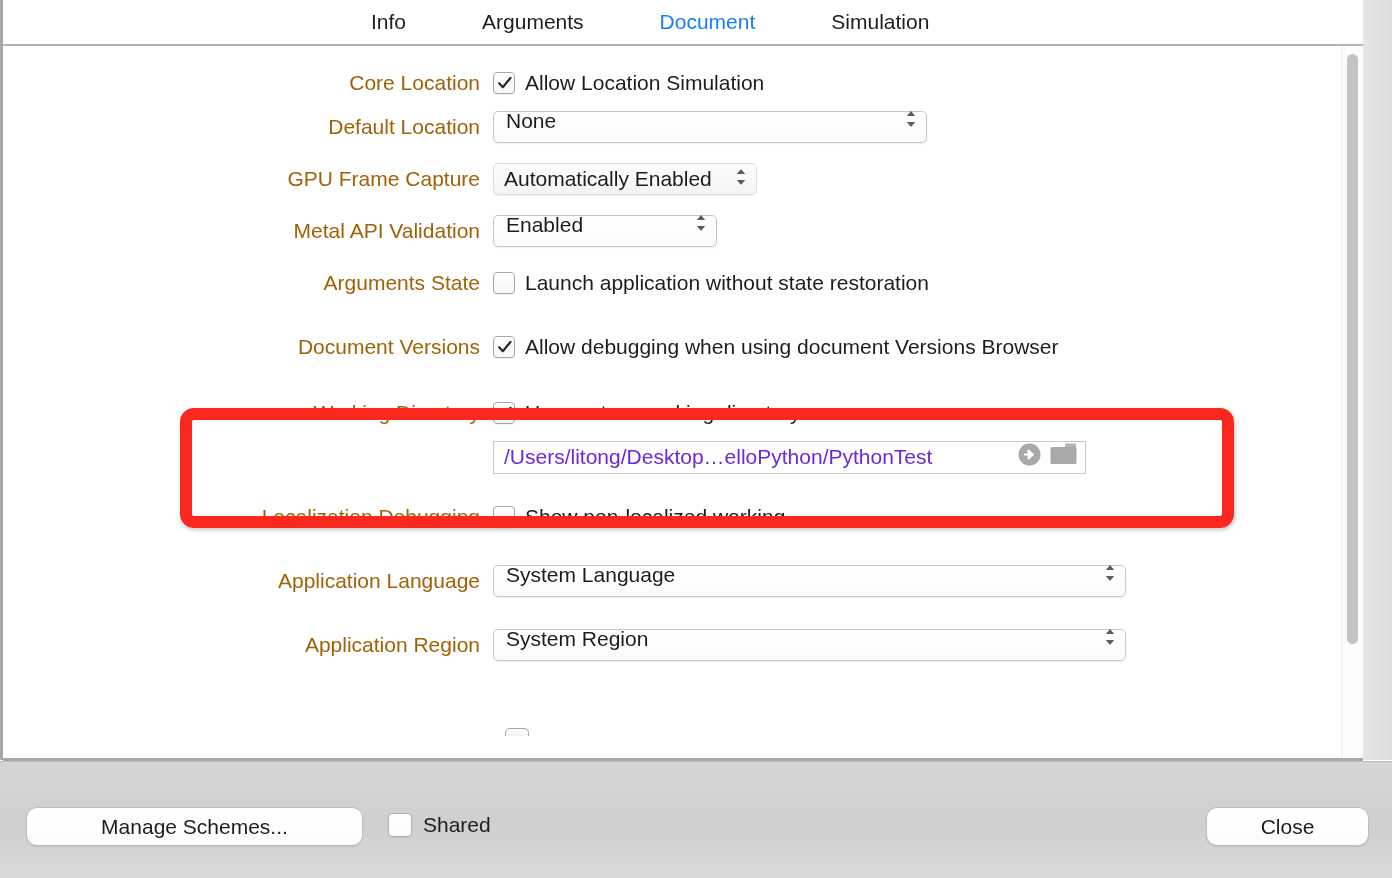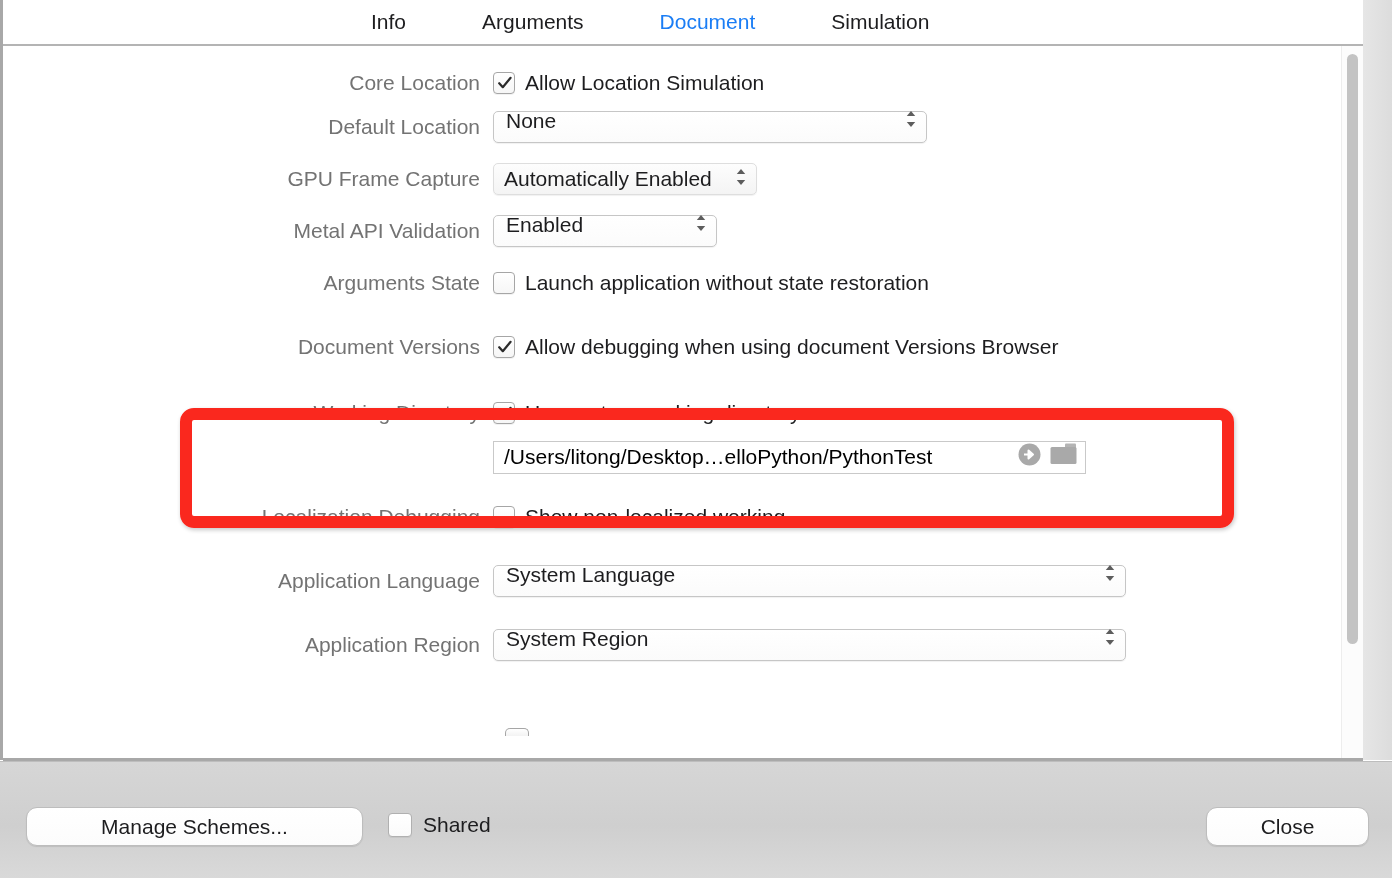--- a/index.html
+++ b/index.html
@@ -78,21 +78,21 @@
     min-height: 34px;
     margin-bottom: 18px;
   }
   .row.tight { margin-bottom: 10px; }
 
   .row-label {
     width: 490px;
     text-align: right;
     padding-right: 13px;
     font-size: 21px;
-    color: #737373;
+    color: #a16207;
     white-space: nowrap;
     flex: none;
   }
 
   .row-field {
     display: flex;
     align-items: center;
     flex: 1 1 auto;
     min-width: 0;
   }
@@ -154,21 +154,21 @@
   
   .pathfield {
     height: 33px;
     width: 593px;
     border: 1px solid #c9c9c9;
     background: #ffffff;
     display: flex;
     align-items: center;
     padding: 0 6px 0 10px;
     font-size: 21px;
-    color: #000000;
+    color: #6d28d9;
     cursor: text;
     white-space: nowrap;
     overflow: hidden;
   }
   .path-text { flex: 1 1 auto; overflow: hidden; text-overflow: clip; }
   .path-icons { display: flex; align-items: center; gap: 7px; flex: none; margin-left: 8px; }
 
   
   .redbox {
     position: absolute;

